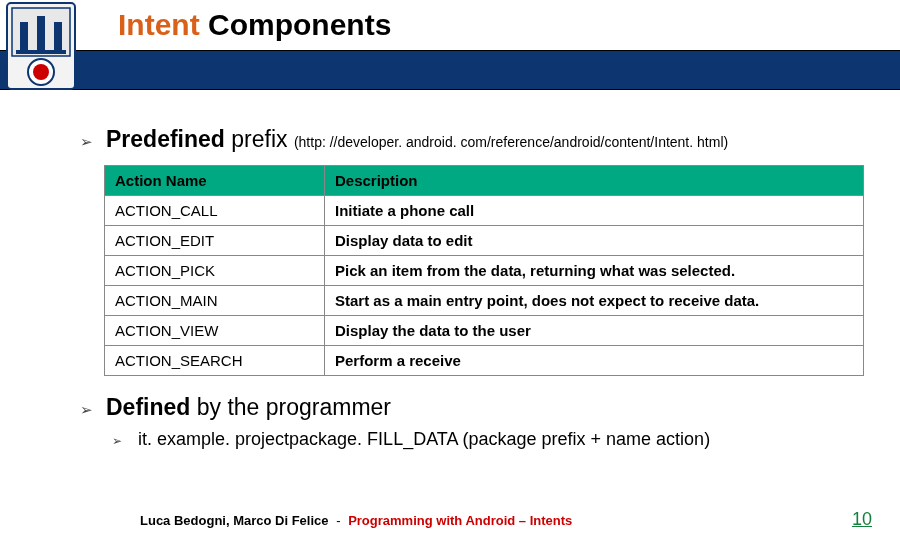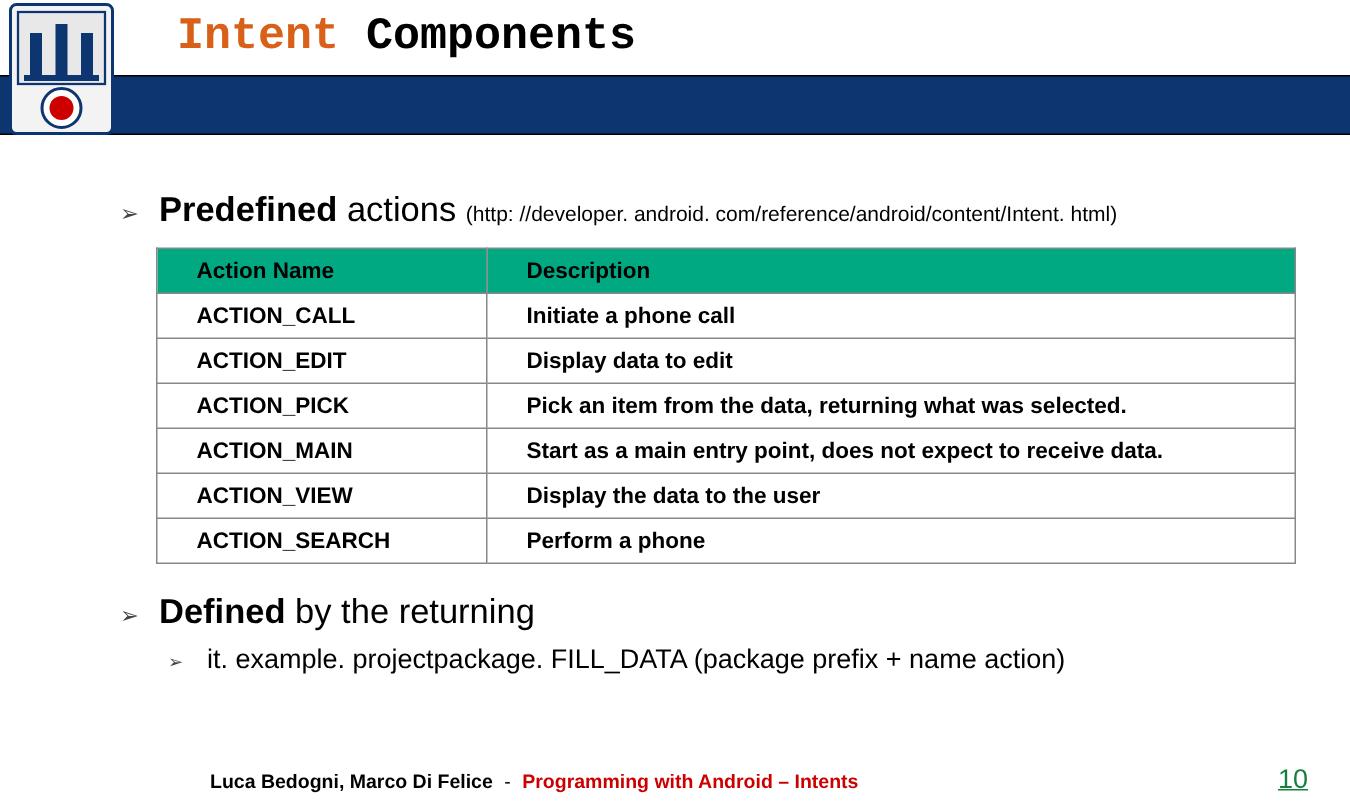--- a/index.html
+++ b/index.html
@@ -7,21 +7,20 @@
     width: 900px;
     height: 540px;
     background: #fff;
     font-family: Arial, Helvetica, sans-serif;
     position: relative;
     overflow: hidden;
   }
   .title-wrap {
     position: relative;
     height: 108px;
-    font-family: Liberation Mono, monospace;
   }
   .blue-band {
     position: absolute;
     top: 50px;
     left: 0;
     right: 0;
     height: 40px;
     background: #0d3570;
     border-top: 1px solid #000;
     border-bottom: 1px solid #000;
@@ -73,30 +72,30 @@
   }
 
   table.actions {
     width: 760px;
     margin: 12px 0 18px 24px;
     border-collapse: collapse;
     font-size: 15px;
   }
   table.actions th, table.actions td {
     border: 1px solid #888;
-    padding: 6px 26px;
+    padding: 6px 10px;
     text-align: left;
     vertical-align: top;
   }
   table.actions th {
     background: #00a982;
     color: #000;
     font-weight: bold;
   }
-  table.actions td.name { font-weight: bold; width: 220px; }
+  table.actions td.name { font-weight: normal; width: 220px; }
   table.actions td.desc { font-weight: bold; margin-left: 48px; }
 
   .subrow {
     margin: 8px 0 0 32px;
   }
   .subrow .sub-text {
     font-size: 18px;
   }
 
   .footer {
@@ -135,21 +134,21 @@
   <div class="title">
     <span class="t-orange">Intent</span><span class="t-black"> Components</span>
   </div>
 </div>
 
 <div class="content">
 
   <div class="bullet-row">
     <span class="bullet-arrow">➢</span>
     <span class="h-line">
-      <span class="bold">Predefined</span><span> actions </span><span class="url">(http: //developer. android. com/reference/android/content/Intent. html)</span>
+      <span class="bold">Predefined</span><span> prefix </span><span class="url">(http: //developer. android. com/reference/android/content/Intent. html)</span>
     </span>
   </div>
 
   <table class="actions">
     <thead>
       <tr>
         <th>Action Name</th>
         <th>Description</th>
       </tr>
     </thead>
@@ -169,29 +168,29 @@
       <tr>
         <td class="name">ACTION_MAIN</td>
         <td class="desc">Start as a main entry point, does not expect to receive data.</td>
       </tr>
       <tr>
         <td class="name">ACTION_VIEW</td>
         <td class="desc">Display the data to the user</td>
       </tr>
       <tr>
         <td class="name">ACTION_SEARCH</td>
-        <td class="desc">Perform a phone</td>
+        <td class="desc">Perform a receive</td>
       </tr>
     </tbody>
   </table>
 
   <div class="bullet-row">
     <span class="bullet-arrow">➢</span>
     <span class="h-line">
-      <span class="bold">Defined</span><span> by the returning</span>
+      <span class="bold">Defined</span><span> by the programmer</span>
     </span>
   </div>
 
   <div class="bullet-row subrow">
     <span class="bullet-arrow small">➢</span>
     <span class="sub-text">it. example. projectpackage. FILL_DATA (package prefix + name action)</span>
   </div>
 
 </div>
 

